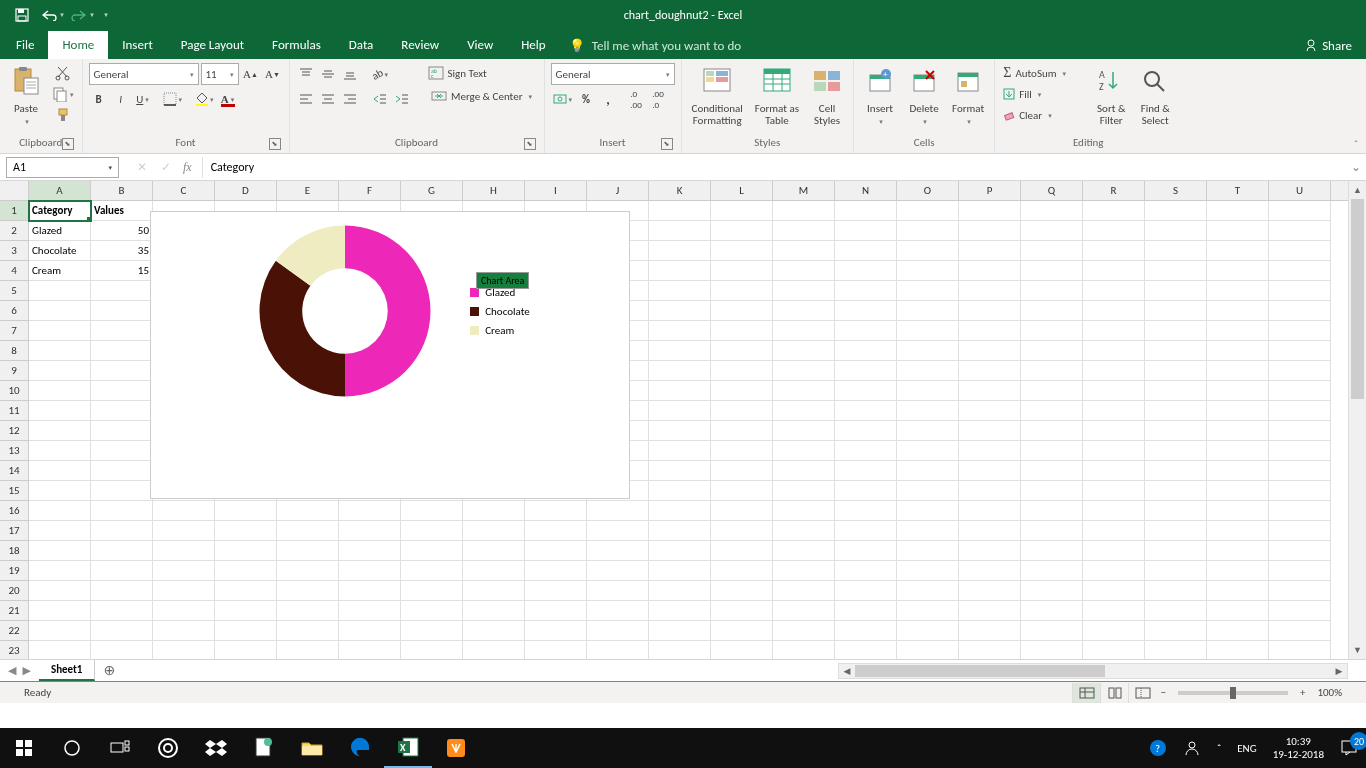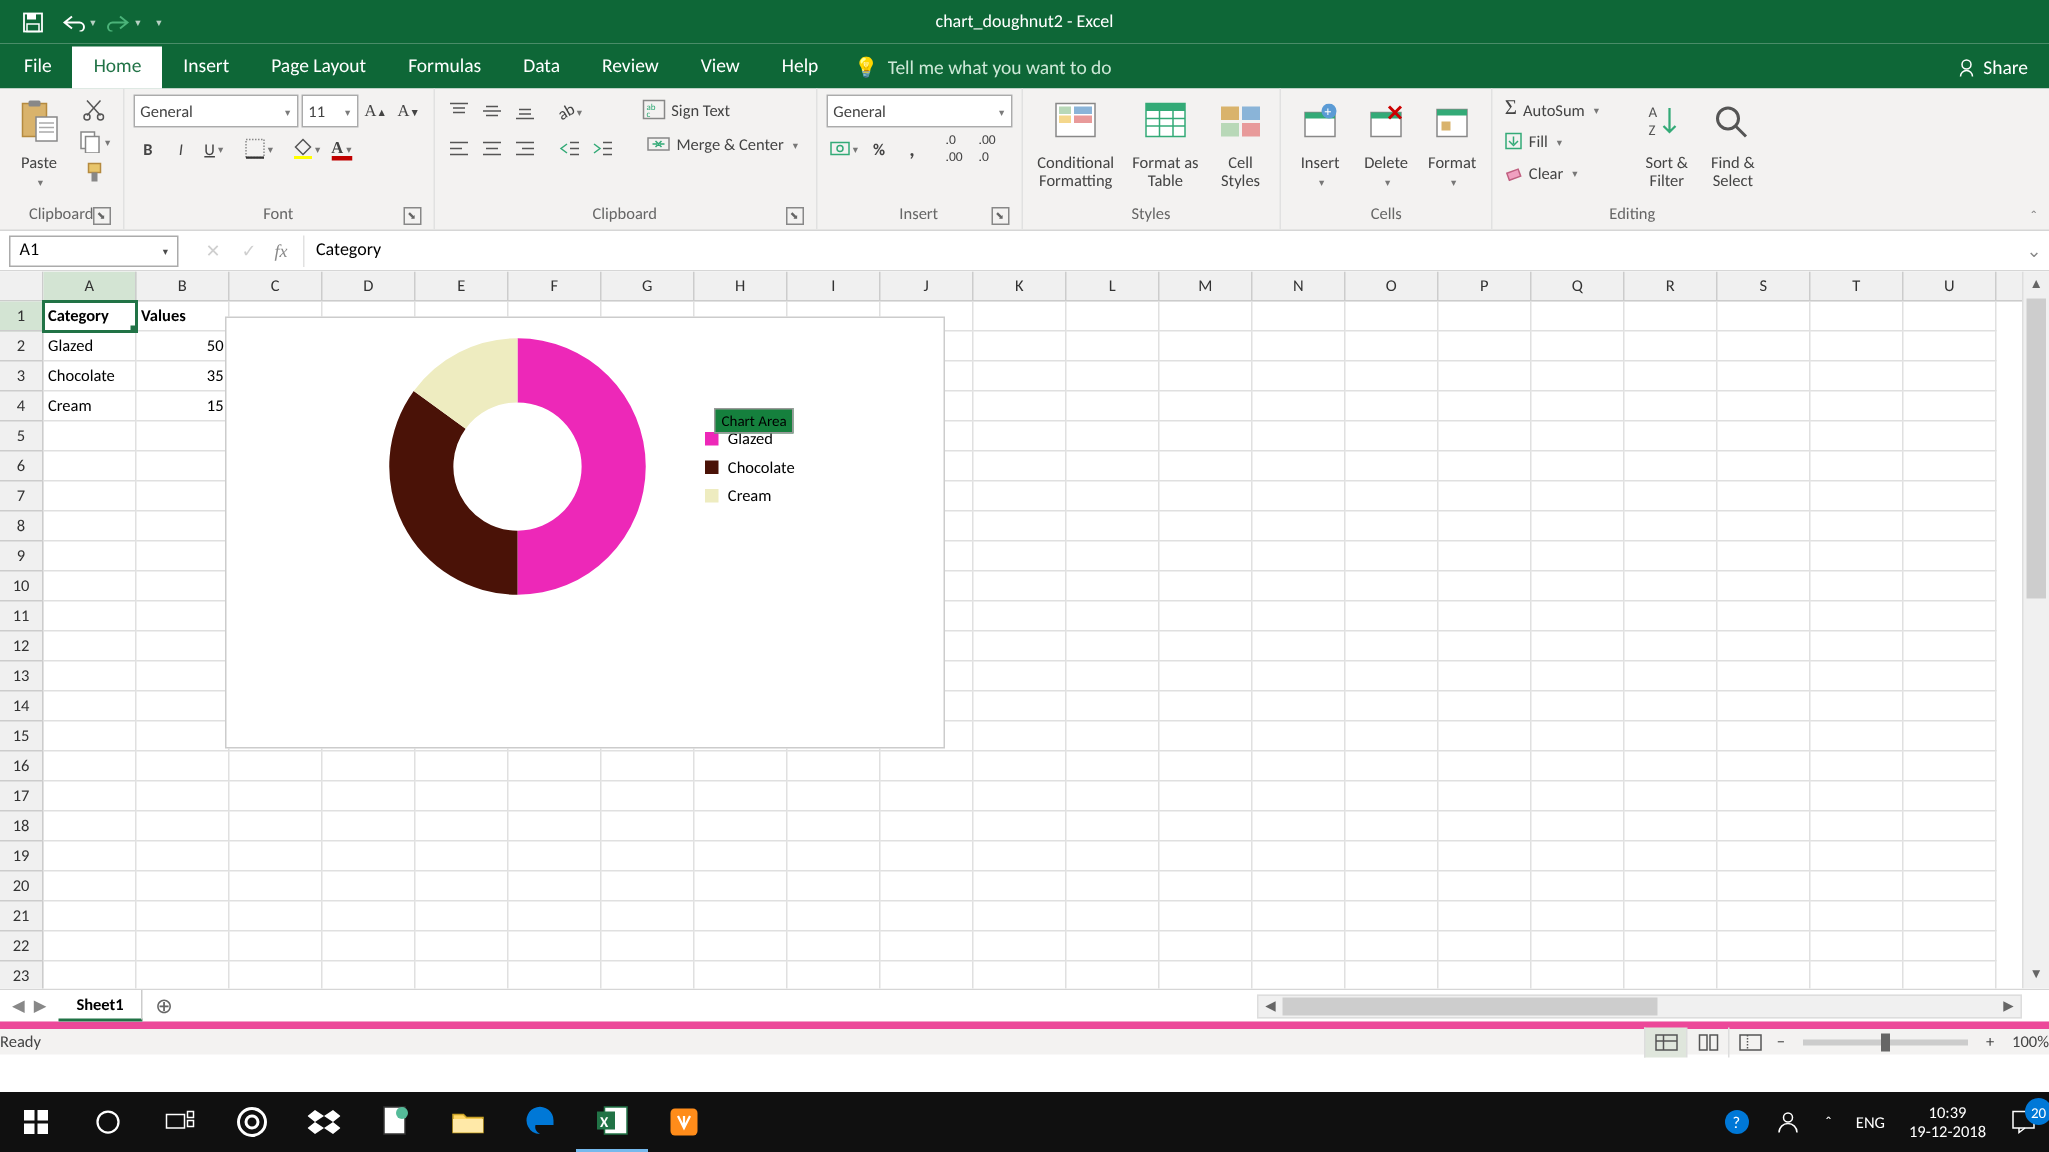--- a/index.html
+++ b/index.html
@@ -85,21 +85,21 @@
 .sheet-tabs-bar { height: 22px; background:#fff; border-top:1px solid #d6d6d6; display:flex; align-items:center; font-size:11px; }
 .st-nav { padding: 0 8px; color:#888; display:flex; gap:6px; }
 .st-nav span { cursor:pointer; }
 .sheet-tab { padding: 3px 12px; border-right: 1px solid #ccc; cursor:pointer; background:#fff; border-bottom: 2px solid #217346; font-weight:bold; }
 .add-sheet { width:28px; text-align:center; color:#666; cursor:pointer; font-size: 14px; }
 .hscroll { margin-left: auto; width: 510px; height: 16px; background: #f0f0f0; border:1px solid #ddd; display:flex; align-items:center; position:relative; margin-right: 18px; }
 .hscroll-btn { width:16px; text-align:center; font-size:9px; color:#666; cursor:pointer; }
 .hscroll-thumb { position:absolute; left:16px; width:250px; top:1px; bottom:1px; background:#cdcdcd; }
 
 
-.status-bar { height:22px; background:#f3f2f1; border-top:5px solid #ec4899; display:flex; align-items:center; font-size:11px; color:#444; padding:0 0; }
+.status-bar { height:22px; background:#f3f2f1; border-top:1px solid #ec4899; display:flex; align-items:center; font-size:11px; color:#444; padding:0 24px; }
 .view-btns { margin-left:auto; display:flex; gap:0; }
 .view-btn { width:28px; height:20px; display:flex; align-items:center; justify-content:center; cursor:pointer; border-left:1px solid #ddd; }
 .view-btn.active { background:#dfe6dc; }
 .zoom-slider { width: 110px; height: 4px; background:#ccc; margin: 0 8px; position:relative; }
 .zoom-thumb { position:absolute; top:-4px; left: 52px; width:6px; height:12px; background:#666; }
 .zoom-btn { cursor:pointer; padding: 0 4px; }
 
 
 .taskbar { position:absolute; bottom:0; left:0; right:0; height:40px; background:#101010; display:flex; align-items:center; }
 .tb-btn { width:48px; height:40px; display:flex; align-items:center; justify-content:center; color:#fff; cursor:pointer; }

